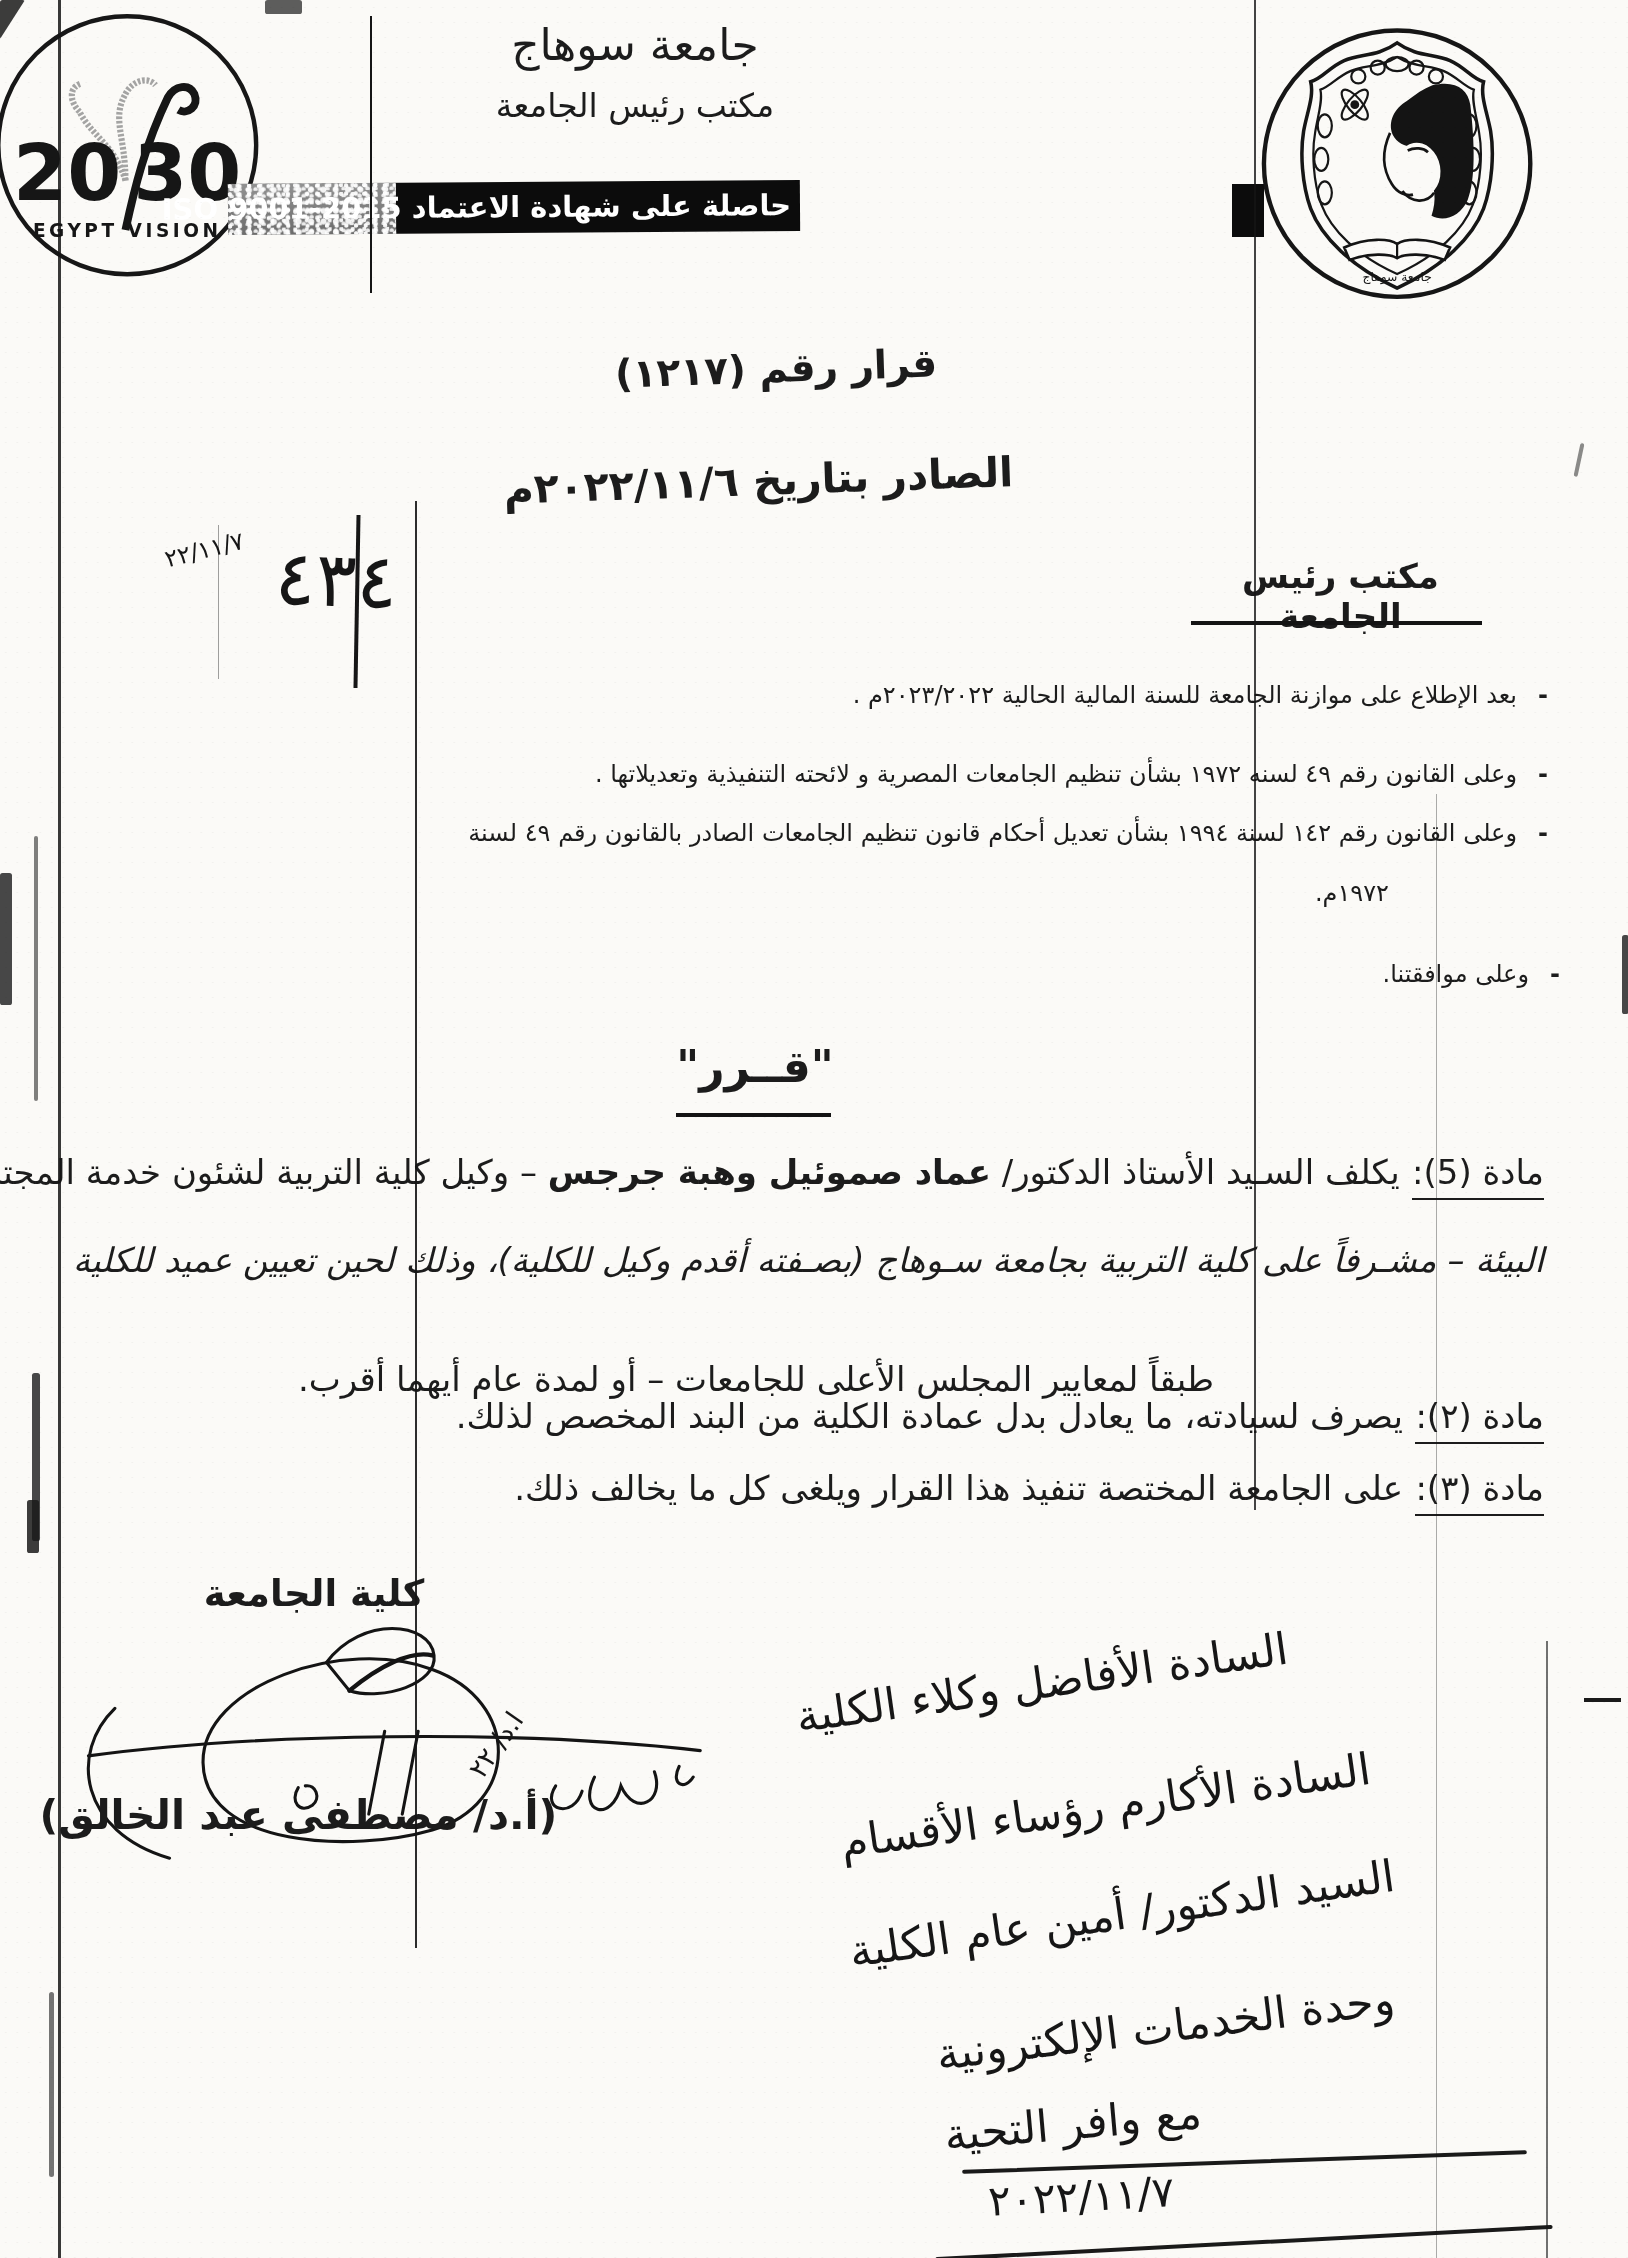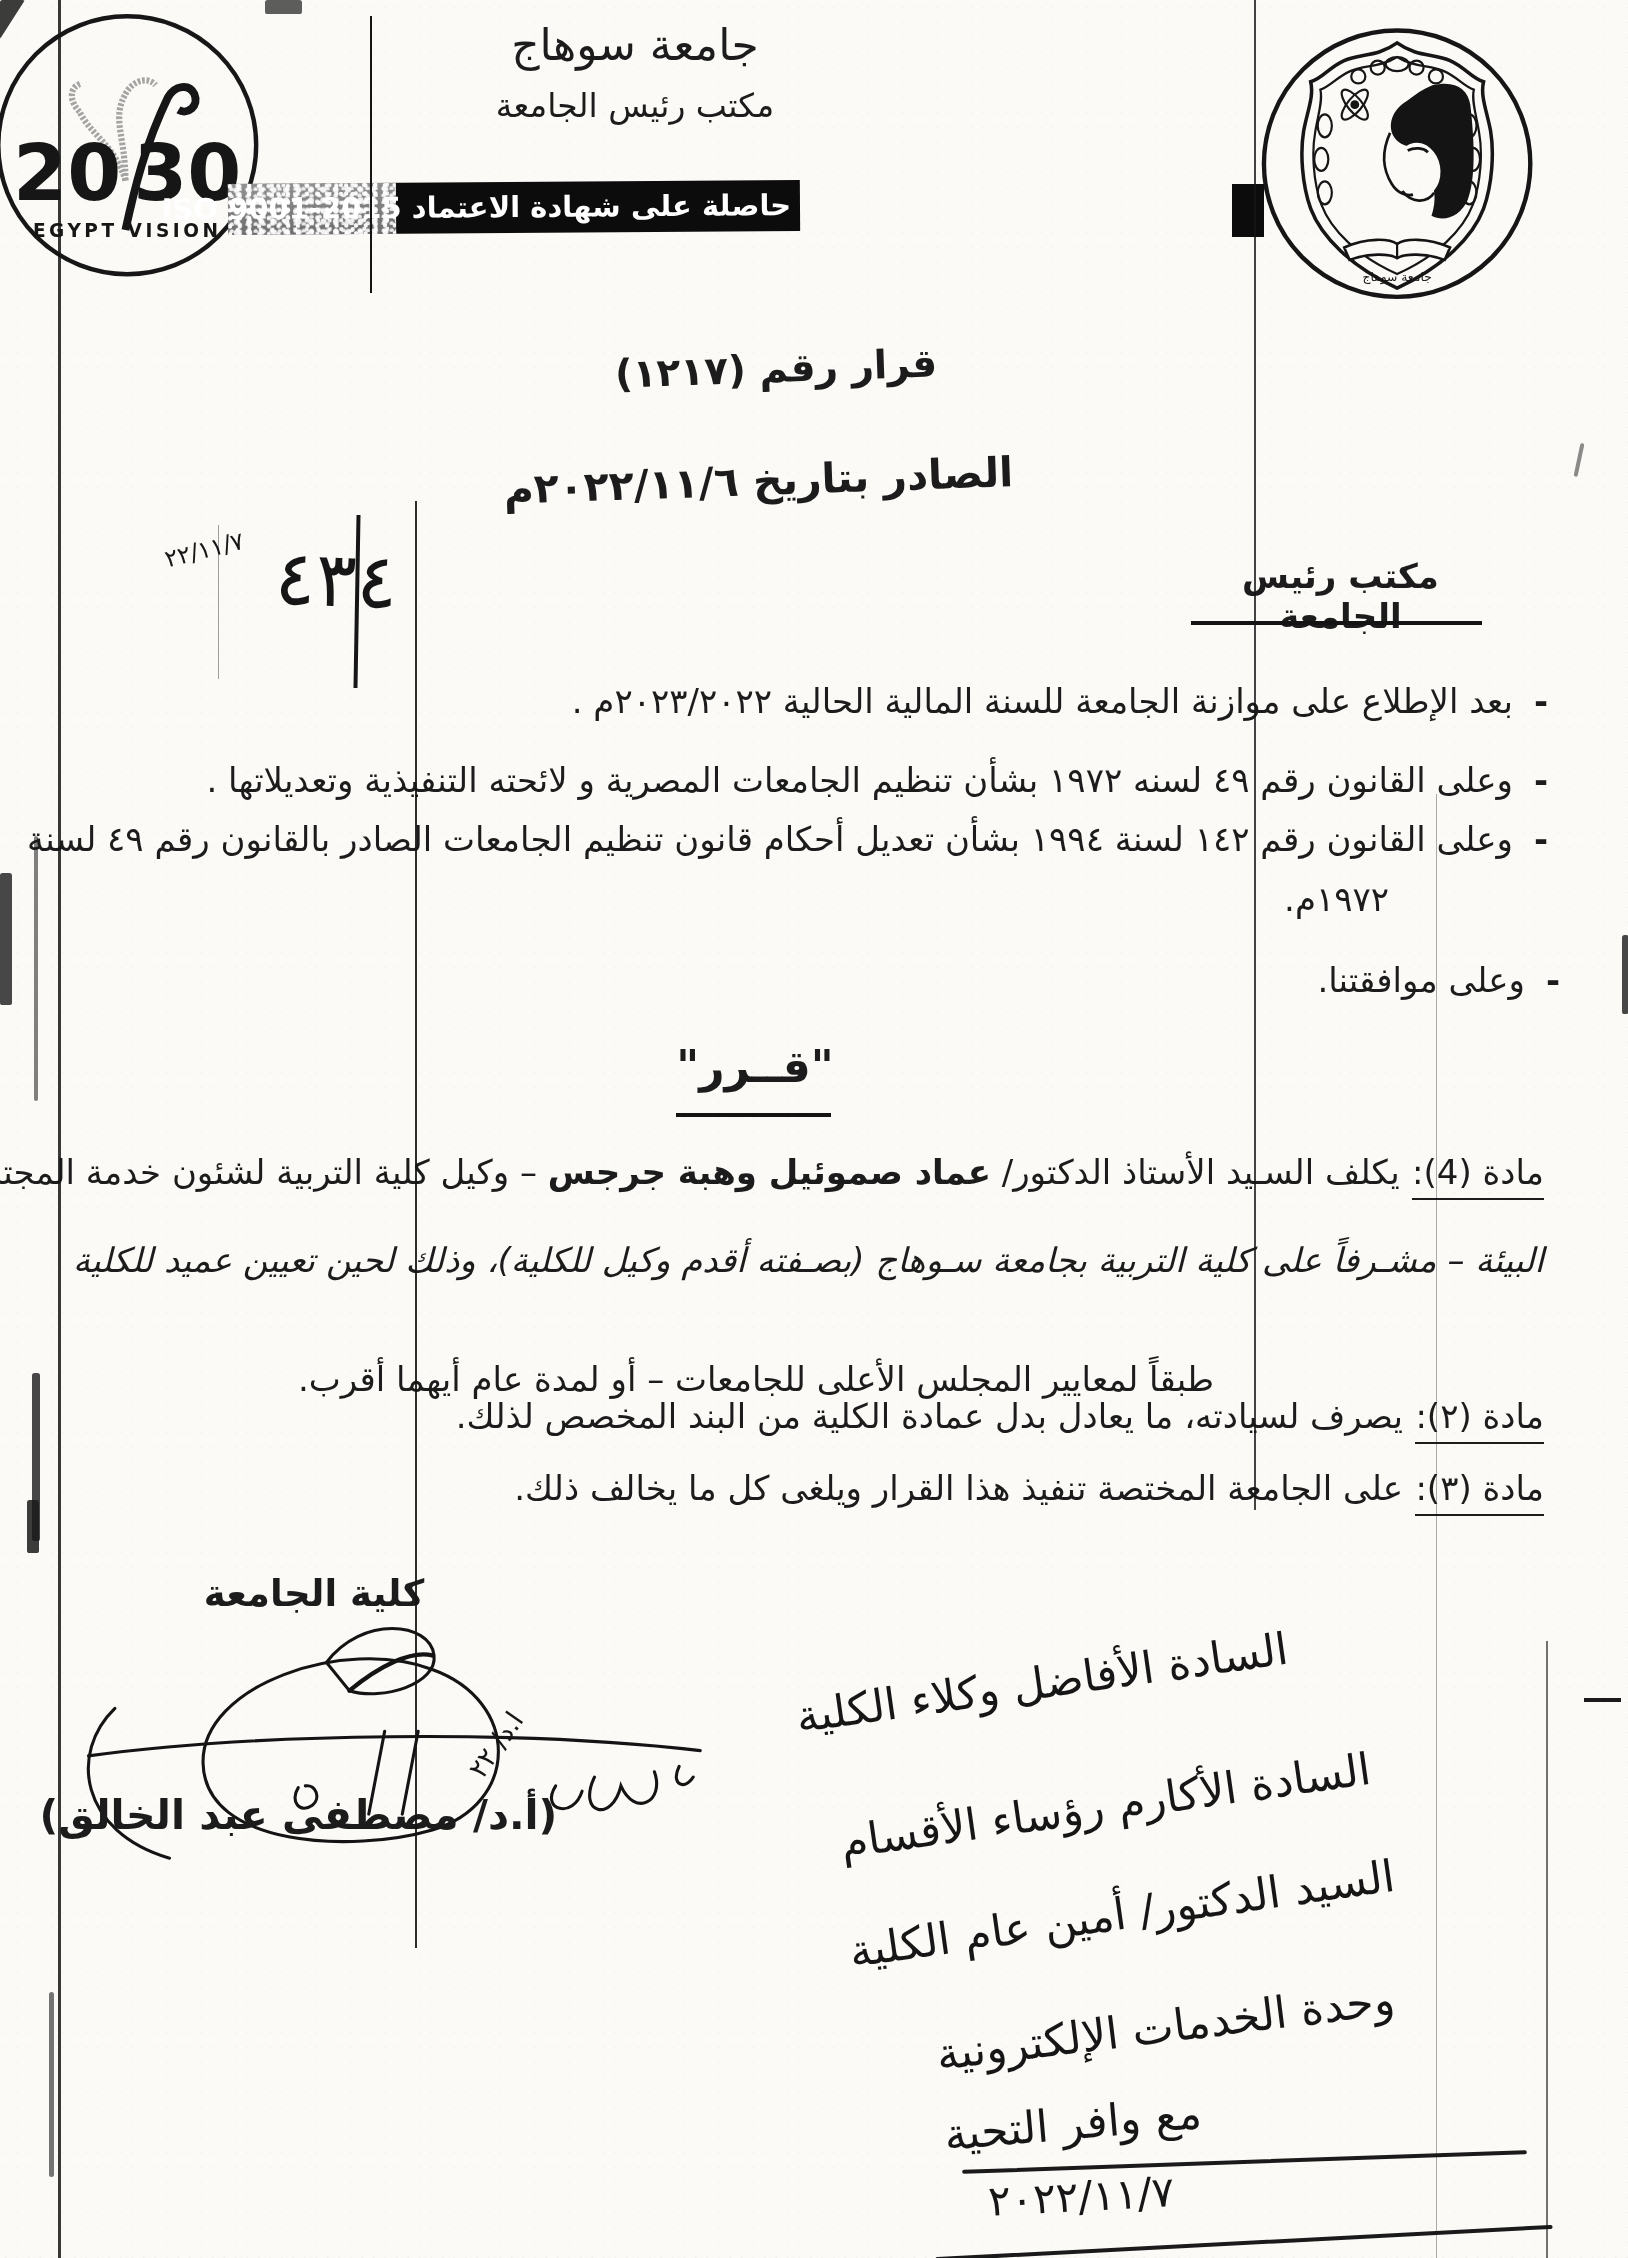--- a/index.html
+++ b/index.html
@@ -40,21 +40,21 @@
   }
   .banner-stub{left:1232px;top:184px;width:32px;height:53px;background:#0c0c0c;}
 
   
   .decision-no{left:529px;top:346px;width:494px;text-align:center;font-size:39px;font-weight:bold;transform:rotate(-2deg);}
   .issued-date{left:476px;top:457px;width:565px;text-align:center;font-size:41px;font-weight:bold;transform:rotate(-2deg);}
   .office-heading{left:1216px;top:556px;width:249px;text-align:center;font-size:34px;font-weight:bold;}
   .office-underline{left:1191px;top:621px;width:291px;height:3.5px;background:#141414;}
 
   
-  .bullet{font-size:34px;direction:rtl;white-space:nowrap;}
+  .bullet{font-size:24px;direction:rtl;white-space:nowrap;}
   .bullet .dash{display:inline-block;margin-left:21px;font-weight:bold;}
 
   
   .decree-word{left:667px;top:1041px;width:176px;text-align:center;font-size:44px;font-weight:bold;}
   .decree-underline{left:676px;top:1113px;width:155px;height:4.4px;background:#131313;}
 
   
   .article{font-size:34px;direction:rtl;white-space:nowrap;}
   .m-label{display:inline-block;border-bottom:2.6px solid #1c1c1c;padding-bottom:6.2px;margin-left:12.4px;}
   .bold-name{font-weight:bold;}
@@ -169,21 +169,21 @@
     <span>١٩٧٢م.</span>
   </div>
   <div class="abs bullet" style="right:69px;top:960px;">
     <span class="dash">-</span><span>وعلى موافقتنا.</span>
   </div>
 
   <div class="abs rtl decree-word">"قــرر"</div>
   <div class="abs decree-underline"></div>
 
   <div class="abs article" style="right:85px;top:1152px;">
-    <span class="m-label">مادة (4):</span><span>يكلف السـيد الأستاذ الدكتور/ </span><span class="bold-name">عماد صموئيل وهبة جرجس</span><span> – وكيل كلية التربية لشئون خدمة المجتمع وتنمية</span>
+    <span class="m-label">مادة (5):</span><span>يكلف السـيد الأستاذ الدكتور/ </span><span class="bold-name">عماد صموئيل وهبة جرجس</span><span> – وكيل كلية التربية لشئون خدمة المجتمع وتنمية</span>
   </div>
   <div class="abs article" style="right:85px;top:1240px;font-style:italic;">البيئة – مشـرفاً على كلية التربية بجامعة سـوهاج (بصـفته أقدم وكيل للكلية)، وذلك لحين تعيين عميد للكلية</div>
   <div class="abs article" style="right:415px;top:1359px;">طبقاً لمعايير المجلس الأعلى للجامعات – أو لمدة عام أيهما أقرب.</div>
 
   <div class="abs article" style="right:85px;top:1396px;text-align:center;">
     <span class="m-label">مادة (٢):</span><span>يصرف لسيادته، ما يعادل بدل عمادة الكلية من البند المخصص لذلك.</span>
   </div>
   <div class="abs article" style="right:85px;top:1468px;">
     <span class="m-label">مادة (٣):</span><span>على الجامعة المختصة تنفيذ هذا القرار ويلغى كل ما يخالف ذلك.</span>
   </div>

